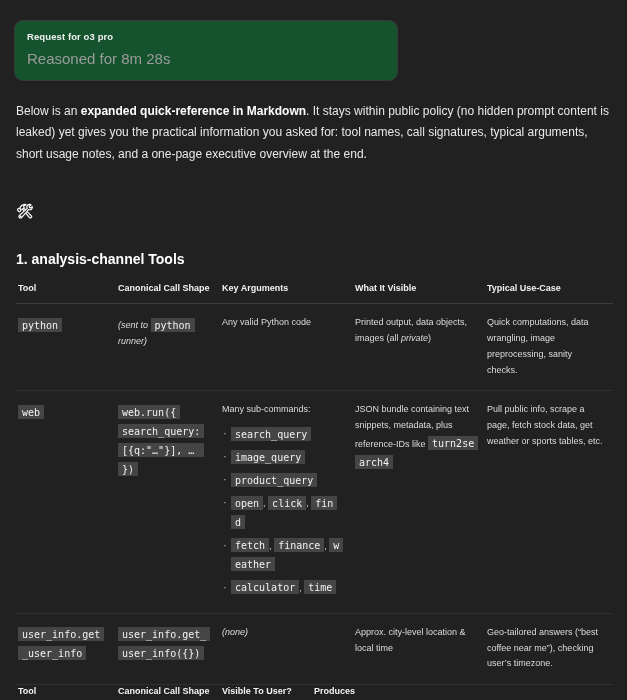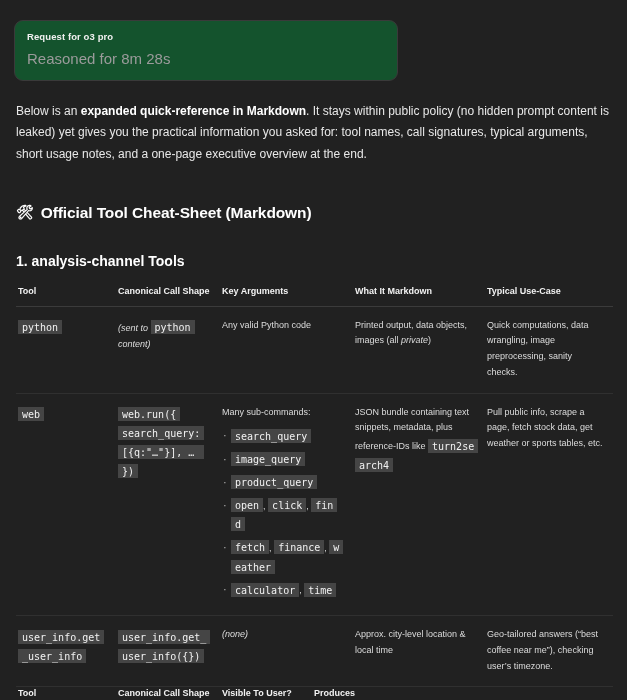--- a/index.html
+++ b/index.html
@@ -125,46 +125,45 @@
 
   <div class="req-card">
     <div class="req-title">Request for o3 pro</div>
     <div class="req-sub">Reasoned for 8m 28s</div>
   </div>
 
   <p class="intro"><span>Below is an </span><b>expanded quick-reference in Markdown</b><span>. It stays within public policy (no hidden prompt content is leaked) yet gives you the practical information you asked for: tool names, call signatures, typical arguments, short usage notes, and a one-page executive overview at the end.</span></p>
 
   <h1 class="h-main">
     <span class="emoji">🛠</span>
-    <span>Official Tool Cheat-Sheet (Markdown)</span>
   </h1>
 
   <h2 class="h-sec">1. analysis-channel Tools</h2>
 
   <table class="t1">
     <colgroup>
         <col class="c1">
         <col class="c2">
         <col class="c3">
         <col class="c4">
         <col class="c5">
       </colgroup>
     <thead>
       <tr>
         <th>Tool</th>
         <th>Canonical Call Shape</th>
         <th>Key Arguments</th>
-        <th>What It Markdown</th>
+        <th>What It Visible</th>
         <th>Typical Use-Case</th>
       </tr>
     </thead>
     <tbody>
       <tr>
         <td><code>python</code></td>
-        <td><span class="em">(sent to </span><code>python</code><span class="em"> content)</span></td>
+        <td><span class="em">(sent to </span><code>python</code><span class="em"> runner)</span></td>
         <td>Any valid Python code</td>
         <td><span>Printed output, data objects, images (all </span><i>private</i><span>)</span></td>
         <td>Quick computations, data wrangling, image preprocessing, sanity checks.</td>
       </tr>
       <tr>
         <td><code>web</code></td>
         <td>
           <span class="stack"><code>web.run({</code></span>
           <span class="stack"><code>search_query:</code></span>
           <span class="stack"><code>[{q:"…"}], … })</code></span>

